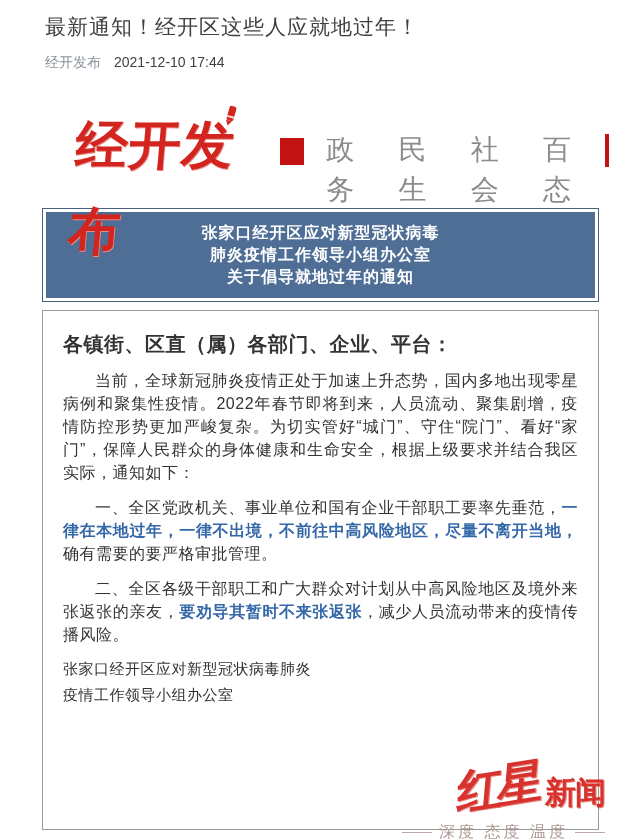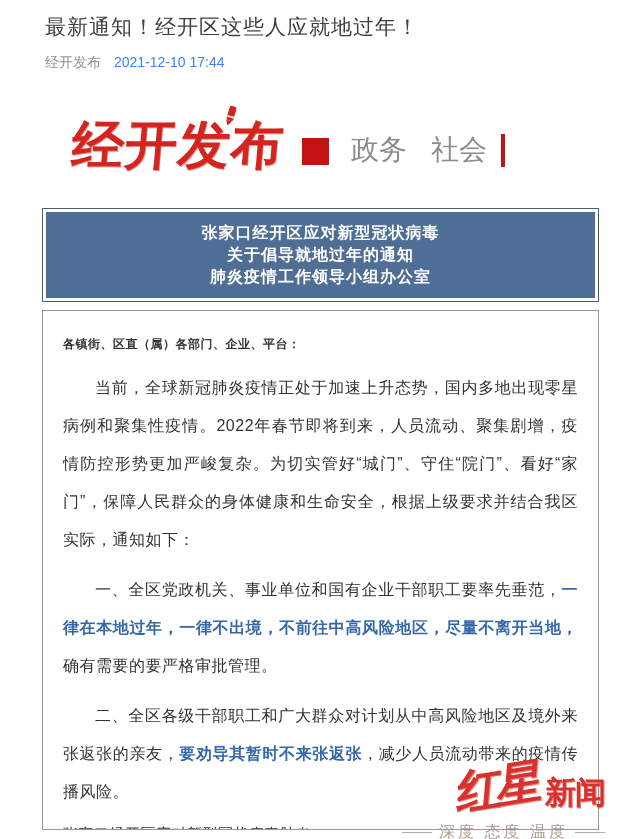--- a/index.html
+++ b/index.html
@@ -4,40 +4,40 @@
 <style>
   * { margin:0; padding:0; box-sizing:border-box; }
   html,body { background:#fff; }
   body { font-family:"Liberation Sans", sans-serif; }
   .page { position:relative; width:577px; height:839px; background:#fff; overflow:hidden; margin:0 auto; }
 
   
   .article-title { padding:12px 14px 0 13px; font-size:21px; line-height:29px; color:#3f3f3f; font-weight:500; letter-spacing:1px; }
   .byline { display:flex; gap:13px; padding:13px 14px 0 13px; font-size:14px; }
   .byline .source { color:#8b919b; }
-  .byline .pubtime { color:#3b82f6; }
+  .byline .pubtime { color:#404040; }
 
   
   .banner { position:relative; display:flex; align-items:flex-start; margin-top:30px; height:94px; padding-left:40px; }
   .logo-text { font-size:52px; line-height:86px; font-weight:900; color:#d3251f; transform:skewX(-5deg); letter-spacing:1px; text-shadow:1px 1px 0 #e98a86; }
   .pencil-icon { position:absolute; left:196px; top:4px; width:7px; height:15px; background:#d3251f; border-radius:2px; transform:rotate(16deg); }
   .pencil-icon::after { content:""; position:absolute; left:0; top:15px; border-left:3.5px solid transparent; border-right:3.5px solid transparent; border-top:5px solid #d3251f; }
   .pencil-icon::before { content:""; position:absolute; left:0; top:10px; width:7px; height:2px; background:#fff; opacity:.85; }
   .red-square { width:27px; height:27px; background:#c31212; margin:36px 0 0 18px; }
   .tagline { display:flex; gap:24px; margin:28px 0 0 22px; font-size:28px; line-height:40px; color:#8c8c8c;align-items:center; }
   .red-bar { width:4px; height:33px; background:#c31212; margin:32px 0 0 14px; }
 
   
   .notice-header { margin:12px 10px 0 10px; border:1px solid #4a5f7d; padding:3px; background:#fff; }
   .notice-header-inner { background:#4f6e96; color:#fff; text-align:center; padding:10px 0; font-size:16px; font-weight:bold; line-height:22px; letter-spacing:1px; }
 
   
   .notice-body { position:relative; margin:8px 10px 0 10px; height:520px; border:1px solid #999; padding:20px 20px 0 20px; color:#333; overflow:hidden; }
-  .salutation { font-size:12px; font-weight:bold; line-height:26px; letter-spacing:.5px; }
-  .para { margin-top:12px; font-size:16px; line-height:38px; text-indent:32px; letter-spacing:.5px; text-align:justify; }
+  .salutation { font-size:20px; font-weight:bold; line-height:26px; letter-spacing:.5px; }
+  .para { margin-top:12px; font-size:16px; line-height:23px; text-indent:32px; letter-spacing:.5px; text-align:justify; }
   .para .em { color:#3568a8; font-weight:bold; }
   .signature { margin-top:10px; font-size:15px; line-height:26px; letter-spacing:.5px; position:relative; z-index:1; }
   .signature .sig-2 { padding-right:5px; }
 
   
   .watermark { position:absolute; right:4px; top:764px; z-index:3; text-align:right; opacity:.93; }
   .wm-logo { color:#d4231e; white-space:nowrap; line-height:46px; }
   .wm-script { display:inline-block; font-size:46px; font-weight:bold; font-style:italic; letter-spacing:-5px; transform:rotate(-9deg); text-shadow:1px 1px 0 #e57a72; }
   .wm-block { display:inline-block; font-size:31px; font-weight:900; letter-spacing:-1px; margin-left:6px; text-shadow:1px 1px 0 #e57a72; }
   .wm-slogan { display:flex; align-items:center; justify-content:flex-end; gap:7px; margin-top:1px; font-size:16px; color:#a8928b; letter-spacing:3px; }
@@ -54,30 +54,32 @@
     <span class="source">经开发布</span>
     <span class="pubtime">2021-12-10 17:44</span>
   </div>
 
   <div class="banner">
     <span class="logo-text">经开发布</span>
     <span class="pencil-icon"></span>
     <span class="red-square"></span>
     <div class="tagline">
       <span>政务</span>
+      <span>民生</span>
       <span>社会</span>
+      <span>百态</span>
     </div>
     <span class="red-bar"></span>
   </div>
 
   <div class="notice-header">
     <div class="notice-header-inner">
       <div>张家口经开区应对新型冠状病毒</div>
+      <div>肺炎疫情工作领导小组办公室</div>
       <div>关于倡导就地过年的通知</div>
-      <div>肺炎疫情工作领导小组办公室</div>
     </div>
   </div>
 
   <div class="notice-body">
     <div class="salutation">各镇街、区直（属）各部门、企业、平台：</div>
 
     <p class="para"><span>当前，全球新冠肺炎疫情正处于加速上升态势，国内多地出现零星病例和聚集性疫情。2022年春节即将到来，人员流动、聚集剧增，疫情防控形势更加严峻复杂。为切实管好“城门”、守住“院门”、看好“家门”，保障人民群众的身体健康和生命安全，根据上级要求并结合我区实际，通知如下：</span></p>
 
     <p class="para"><span>一、全区党政机关、事业单位和国有企业干部职工要率先垂范，</span><span class="em">一律在本地过年，一律不出境，不前往中高风险地区，尽量不离开当地，</span><span>确有需要的要严格审批管理。</span></p>
 

